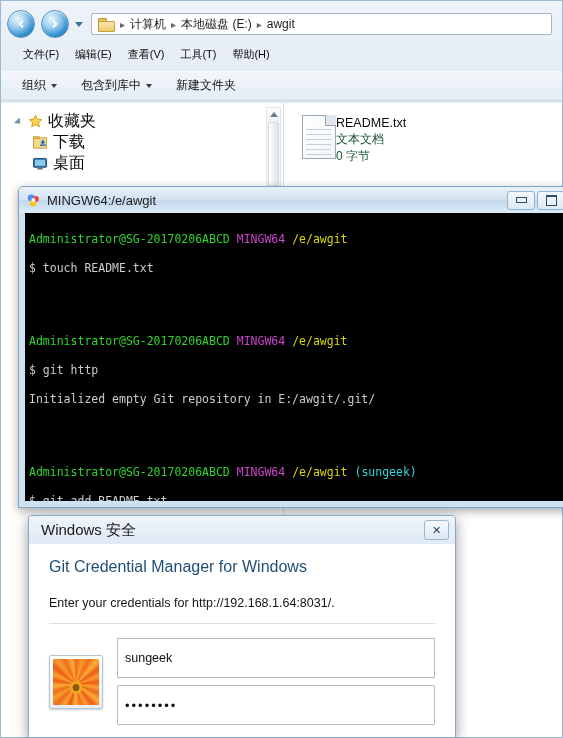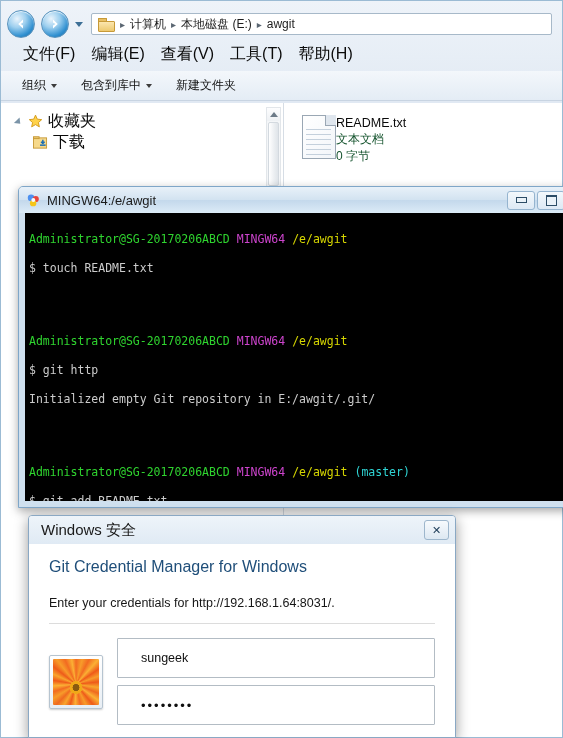--- a/index.html
+++ b/index.html
@@ -122,21 +122,21 @@
     left: 0; top: 42px;
     width: 100%;
     height: 22px;
     display: flex;
     align-items: center;
     padding-left: 14px;
     box-sizing: border-box;
   }
   .menubar .mi {
     padding: 2px 8px;
-    font-size: 16px;
+    font-size: 11px;
     color: #0b0b0b;
     cursor: pointer;
     white-space: nowrap;
   }
 
   
   .cmdbar {
     position: absolute;
     left: 0; top: 70px;
     width: 100%;
@@ -437,21 +437,21 @@
         #f26b21 336deg, #fbb034 350deg, #f26b21 360deg);
       border-radius: 1px;
   }
   .cred-fields { flex: 1; display: flex; flex-direction: column; gap: 7px; }
   .cred-input {
     height: 40px;
     border: 1px solid #b3bcc4;
     background: #ffffff;
     font-size: 12.5px;
     color: #0f0f0f;
-    padding: 0 23px;
+    padding: 0 7px;
     box-sizing: border-box;
     font-family: "Liberation Sans", sans-serif;
     border-radius: 1px;
     outline: none;
   }
   .cred-input.pw { letter-spacing: 2px; font-size: 13px; }
   #sec-footsep {
     border-top: 1px solid #dcdcdc;
     margin-top: 16px;
   }
@@ -566,20 +566,28 @@
       <div class="tree-item child">
         <svg class="small-ico" viewBox="0 0 16 15">
           <rect x="0.5" y="2" width="14" height="11" fill="#f6d98b" stroke="#c79a38"></rect>
           <rect x="0.5" y="0.8" width="6" height="2" fill="#edc96f" stroke="#c79a38"></rect>
           <path d="M10.5 4 L10.5 8 M10.5 8 L8.6 6.2 M10.5 8 L12.4 6.2" stroke="#1c6fb5" stroke-width="1.6" fill="none"></path>
           <rect x="7.5" y="9" width="6" height="1.6" fill="#1c6fb5"></rect>
         </svg>
         <span>下载</span>
       </div>
 
+      <div class="tree-item child">
+        <svg class="small-ico" viewBox="0 0 16 15">
+          <rect x="0.5" y="1.5" width="14" height="9.5" rx="1" fill="#2a6fa8" stroke="#1b4a72"></rect>
+          <rect x="2" y="3" width="11" height="6.5" fill="#8fc8ef"></rect>
+          <rect x="4.5" y="11.5" width="6" height="2" fill="#6b7b8a"></rect>
+        </svg>
+        <span>桌面</span>
+      </div>
 
       <div id="nav-scroll">
         <div class="arr">
             <i></i>
           </div>
         <div class="thumb"></div>
       </div>
     </div>
 
     <div class="vsplit"></div>
@@ -626,21 +634,21 @@
   <div id="mingw-screen">
 <div><span class="t-user">Administrator@SG-20170206ABCD</span> <span class="t-host">MINGW64</span> <span class="t-path">/e/awgit</span></div>
 <div class="t-out">$ touch README.txt</div>
 <div class="blank"></div>
 
 <div><span class="t-user">Administrator@SG-20170206ABCD</span> <span class="t-host">MINGW64</span> <span class="t-path">/e/awgit</span></div>
 <div class="t-out">$ git http</div>
 <div class="t-out">Initialized empty Git repository in E:/awgit/.git/</div>
 <div class="blank"></div>
 
-<div><span class="t-user">Administrator@SG-20170206ABCD</span> <span class="t-host">MINGW64</span> <span class="t-path">/e/awgit</span> <span class="t-branch">(master)</span></div>
+<div><span class="t-user">Administrator@SG-20170206ABCD</span> <span class="t-host">MINGW64</span> <span class="t-path">/e/awgit</span> <span class="t-branch">(sungeek)</span></div>
 <div class="t-out">$ git add README.txt</div>
 
 
 
 
 
 
 
 
 

